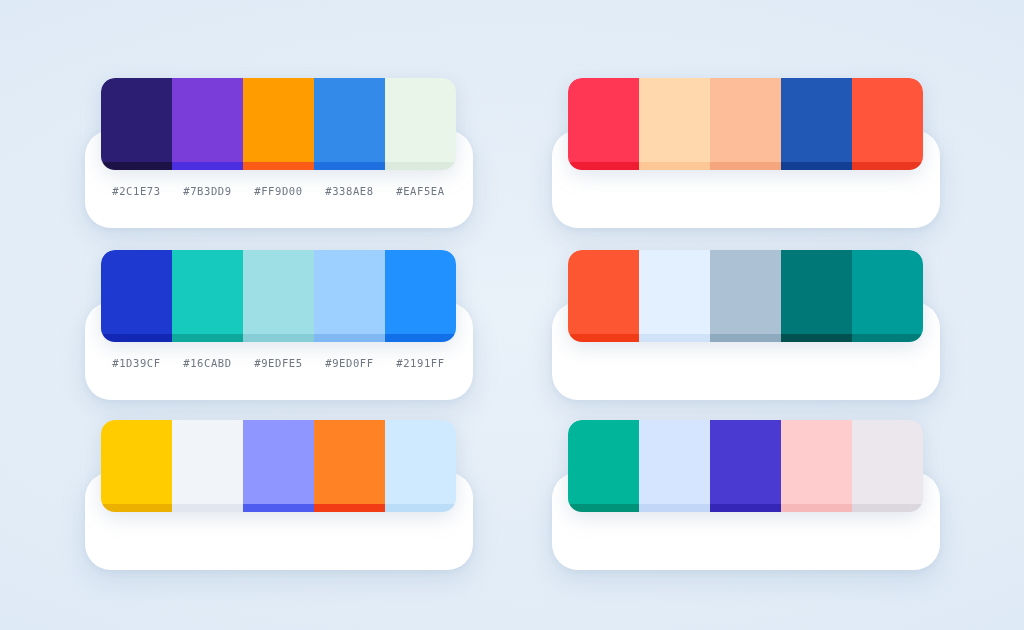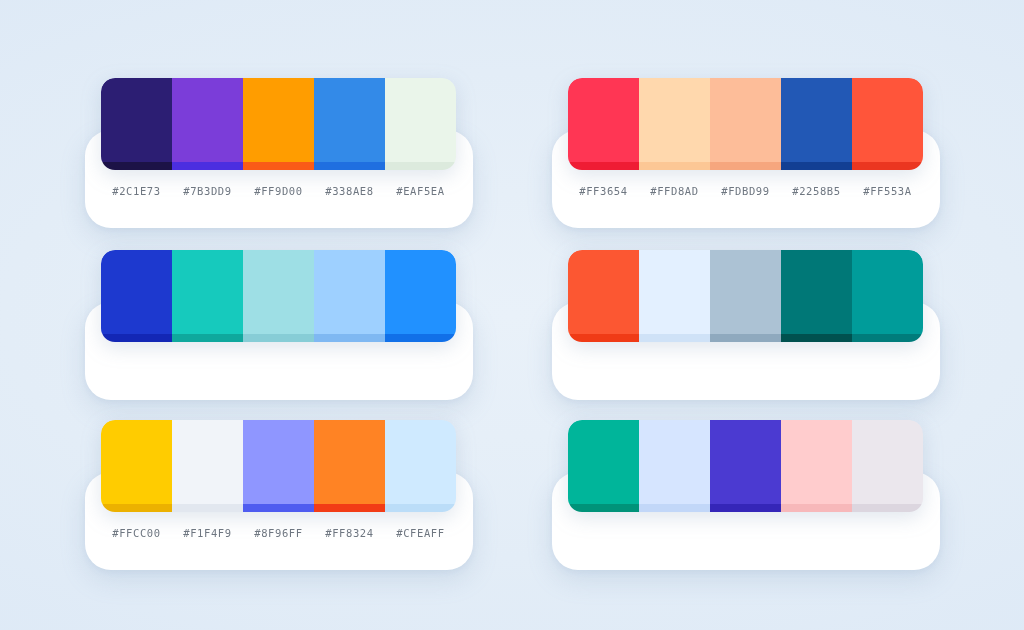--- a/index.html
+++ b/index.html
@@ -157,27 +157,20 @@
         </div>
         <div class="swatch">
           <div class="face" style="background: rgb(34, 88, 181);"></div>
           <div class="shade" style="background: rgb(18, 63, 147);"></div>
         </div>
         <div class="swatch">
           <div class="face" style="background: rgb(255, 85, 58);"></div>
           <div class="shade" style="background: rgb(235, 54, 32);"></div>
         </div>
       </div>
-      <div class="labels">
-        <div class="label">#FF3654</div>
-        <div class="label">#FFD8AD</div>
-        <div class="label">#FDBD99</div>
-        <div class="label">#2258B5</div>
-        <div class="label">#FF553A</div>
-      </div>
     </div>
     <div class="palette col-left row-2">
       <div class="plate"></div>
       <div class="strip">
         <div class="swatch">
           <div class="face" style="background: rgb(29, 57, 207);"></div>
           <div class="shade" style="background: rgb(19, 39, 181);"></div>
         </div>
         <div class="swatch">
           <div class="face" style="background: rgb(22, 202, 189);"></div>
@@ -189,20 +182,27 @@
         </div>
         <div class="swatch">
           <div class="face" style="background: rgb(158, 208, 255);"></div>
           <div class="shade" style="background: rgb(127, 184, 242);"></div>
         </div>
         <div class="swatch">
           <div class="face" style="background: rgb(33, 145, 255);"></div>
           <div class="shade" style="background: rgb(17, 112, 232);"></div>
         </div>
       </div>
+      <div class="labels">
+        <div class="label">#1D39CF</div>
+        <div class="label">#16CABD</div>
+        <div class="label">#9EDFE5</div>
+        <div class="label">#9ED0FF</div>
+        <div class="label">#2191FF</div>
+      </div>
     </div>
     <div class="palette col-right row-2">
       <div class="plate"></div>
       <div class="strip">
         <div class="swatch">
           <div class="face" style="background: rgb(252, 87, 50);"></div>
           <div class="shade" style="background: rgb(240, 59, 22);"></div>
         </div>
         <div class="swatch">
           <div class="face" style="background: rgb(227, 240, 255);"></div>
@@ -239,27 +239,20 @@
         </div>
         <div class="swatch">
           <div class="face" style="background: rgb(255, 131, 36);"></div>
           <div class="shade" style="background: rgb(242, 60, 22);"></div>
         </div>
         <div class="swatch">
           <div class="face" style="background: rgb(207, 234, 255);"></div>
           <div class="shade" style="background: rgb(187, 221, 248);"></div>
         </div>
       </div>
-      <div class="labels">
-        <div class="label">#FFCC00</div>
-        <div class="label">#F1F4F9</div>
-        <div class="label">#8F96FF</div>
-        <div class="label">#FF8324</div>
-        <div class="label">#CFEAFF</div>
-      </div>
     </div>
     <div class="palette col-right row-3">
       <div class="plate"></div>
       <div class="strip">
         <div class="swatch">
           <div class="face" style="background: rgb(0, 181, 154);"></div>
           <div class="shade" style="background: rgb(0, 147, 121);"></div>
         </div>
         <div class="swatch">
           <div class="face" style="background: rgb(214, 229, 255);"></div>

